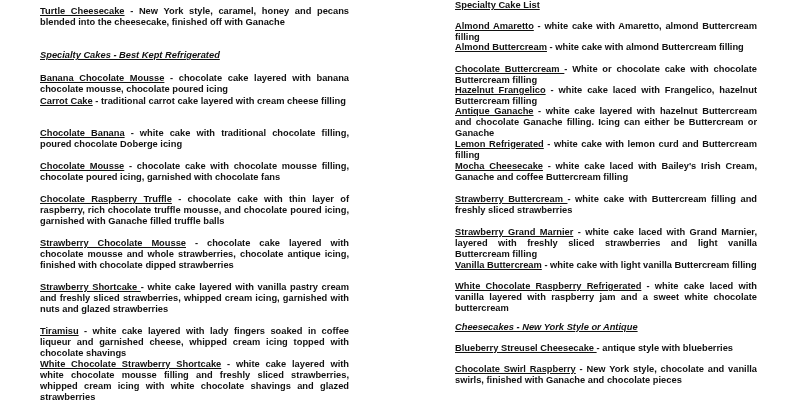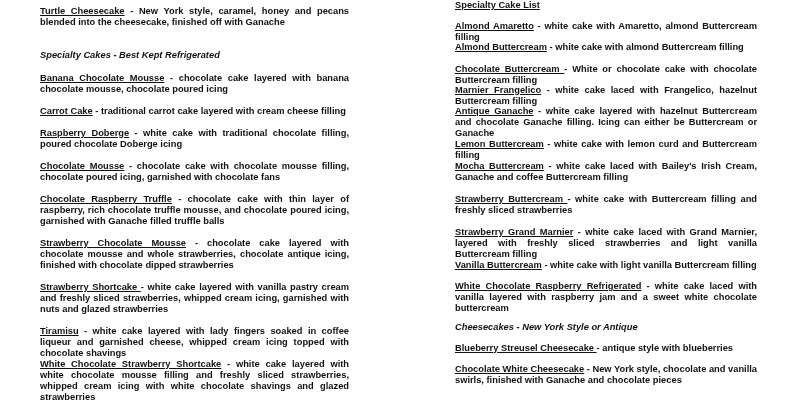--- a/index.html
+++ b/index.html
@@ -3,39 +3,39 @@
 <meta charset="utf-8">
 <style>
   html, body { margin:0; padding:0; background:#ffffff; }
   body { width:800px; height:400px; overflow:hidden; position:relative;
          font-family:"Liberation Sans", sans-serif; color:#111; }
   .col { position:absolute; top:0; font-weight:bold; font-size:9.3px; line-height:11px; }
   .left { left:40px; width:309px; }
   .right { left:455px; width:302px; }
   .entry { position:absolute; left:0; right:0; text-align:justify; }
   .name { text-decoration:underline; }
-  .heading { font-style:italic; }
+  .heading { font-style:italic; text-decoration:underline; }
 </style>
 </head>
 <body>
 
 <div class="col left">
   <div class="entry" style="top:6px">
     <span class="name">Turtle Cheesecake</span><span> - New York style, caramel, honey and pecans blended into the cheesecake, finished off with Ganache</span>
   </div>
   <div class="entry heading" style="top:50px">Specialty Cakes - Best Kept Refrigerated</div>
 
   <div class="entry" style="top:73px">
     <span class="name">Banana Chocolate Mousse</span><span> - chocolate cake layered with banana chocolate mousse, chocolate poured icing</span>
   </div>
-  <div class="entry" style="top:106px">
+  <div class="entry" style="top:96px">
     <span class="name">Carrot Cake</span><span> - traditional carrot cake layered with cream cheese filling</span>
   </div>
   <div class="entry" style="top:128px">
-    <span class="name">Raspberry Doberge</span><span> - white cake with traditional chocolate filling, poured chocolate Doberge icing</span>
+    <span class="name">Chocolate Banana</span><span> - white cake with traditional chocolate filling, poured chocolate Doberge icing</span>
   </div>
   <div class="entry" style="top:161px">
     <span class="name">Chocolate Mousse</span><span> - chocolate cake with chocolate mousse filling, chocolate poured icing, garnished with chocolate fans</span>
   </div>
   <div class="entry" style="top:194px">
     <span class="name">Chocolate Raspberry Truffle</span><span> - chocolate cake with thin layer of raspberry, rich chocolate truffle mousse, and chocolate poured icing, garnished with Ganache filled truffle balls</span>
   </div>
   <div class="entry" style="top:238px">
     <span class="name">Strawberry Chocolate Mousse</span><span> - chocolate cake layered with chocolate mousse and whole strawberries, chocolate antique icing, finished with chocolate dipped strawberries</span>
   </div>
@@ -57,44 +57,44 @@
   <div class="entry" style="top:21px">
     <span class="name">Almond Amaretto</span><span> - white cake with Amaretto, almond Buttercream filling</span>
   </div>
   <div class="entry" style="top:42px">
     <span class="name">Almond Buttercream</span><span> - white cake with almond Buttercream filling</span>
   </div>
   <div class="entry" style="top:64px">
     <span class="name">Chocolate Buttercream </span><span>- White or chocolate cake with chocolate Buttercream filling</span>
   </div>
   <div class="entry" style="top:85px">
-    <span class="name">Marnier Frangelico</span><span> - white cake laced with Frangelico, hazelnut Buttercream filling</span>
+    <span class="name">Hazelnut Frangelico</span><span> - white cake laced with Frangelico, hazelnut Buttercream filling</span>
   </div>
   <div class="entry" style="top:106px">
     <span class="name">Antique Ganache</span><span> - white cake layered with hazelnut Buttercream and chocolate Ganache filling.  Icing can either be Buttercream or Ganache</span>
   </div>
   <div class="entry" style="top:139px">
-    <span class="name">Lemon Buttercream</span><span> - white cake with lemon curd and Buttercream filling</span>
+    <span class="name">Lemon Refrigerated</span><span> - white cake with lemon curd and Buttercream filling</span>
   </div>
   <div class="entry" style="top:161px">
-    <span class="name">Mocha Buttercream</span><span> - white cake laced with Bailey's Irish Cream, Ganache and coffee Buttercream filling</span>
+    <span class="name">Mocha Cheesecake</span><span> - white cake laced with Bailey's Irish Cream, Ganache and coffee Buttercream filling</span>
   </div>
   <div class="entry" style="top:194px">
     <span class="name">Strawberry Buttercream </span><span>- white cake with Buttercream filling and freshly sliced strawberries</span>
   </div>
   <div class="entry" style="top:227px">
     <span class="name">Strawberry Grand Marnier</span><span> - white cake laced with Grand Marnier, layered with freshly sliced strawberries and light vanilla Buttercream filling</span>
   </div>
   <div class="entry" style="top:260px">
     <span class="name">Vanilla Buttercream</span><span> - white cake with light vanilla Buttercream filling</span>
   </div>
   <div class="entry" style="top:281px">
     <span class="name">White Chocolate Raspberry Refrigerated</span><span> - white cake laced with vanilla layered with raspberry jam and a sweet white chocolate buttercream</span>
   </div>
 
   <div class="entry heading" style="top:322px">Cheesecakes - New York Style or Antique</div>
   <div class="entry" style="top:343px">
     <span class="name">Blueberry Streusel Cheesecake </span><span>- antique style with blueberries</span>
   </div>
   <div class="entry" style="top:364px">
-    <span class="name">Chocolate White Cheesecake</span><span> - New York style, chocolate and vanilla swirls, finished with Ganache and chocolate pieces</span>
+    <span class="name">Chocolate Swirl Raspberry</span><span> - New York style, chocolate and vanilla swirls, finished with Ganache and chocolate pieces</span>
   </div>
 </div>
 
 </body></html>

